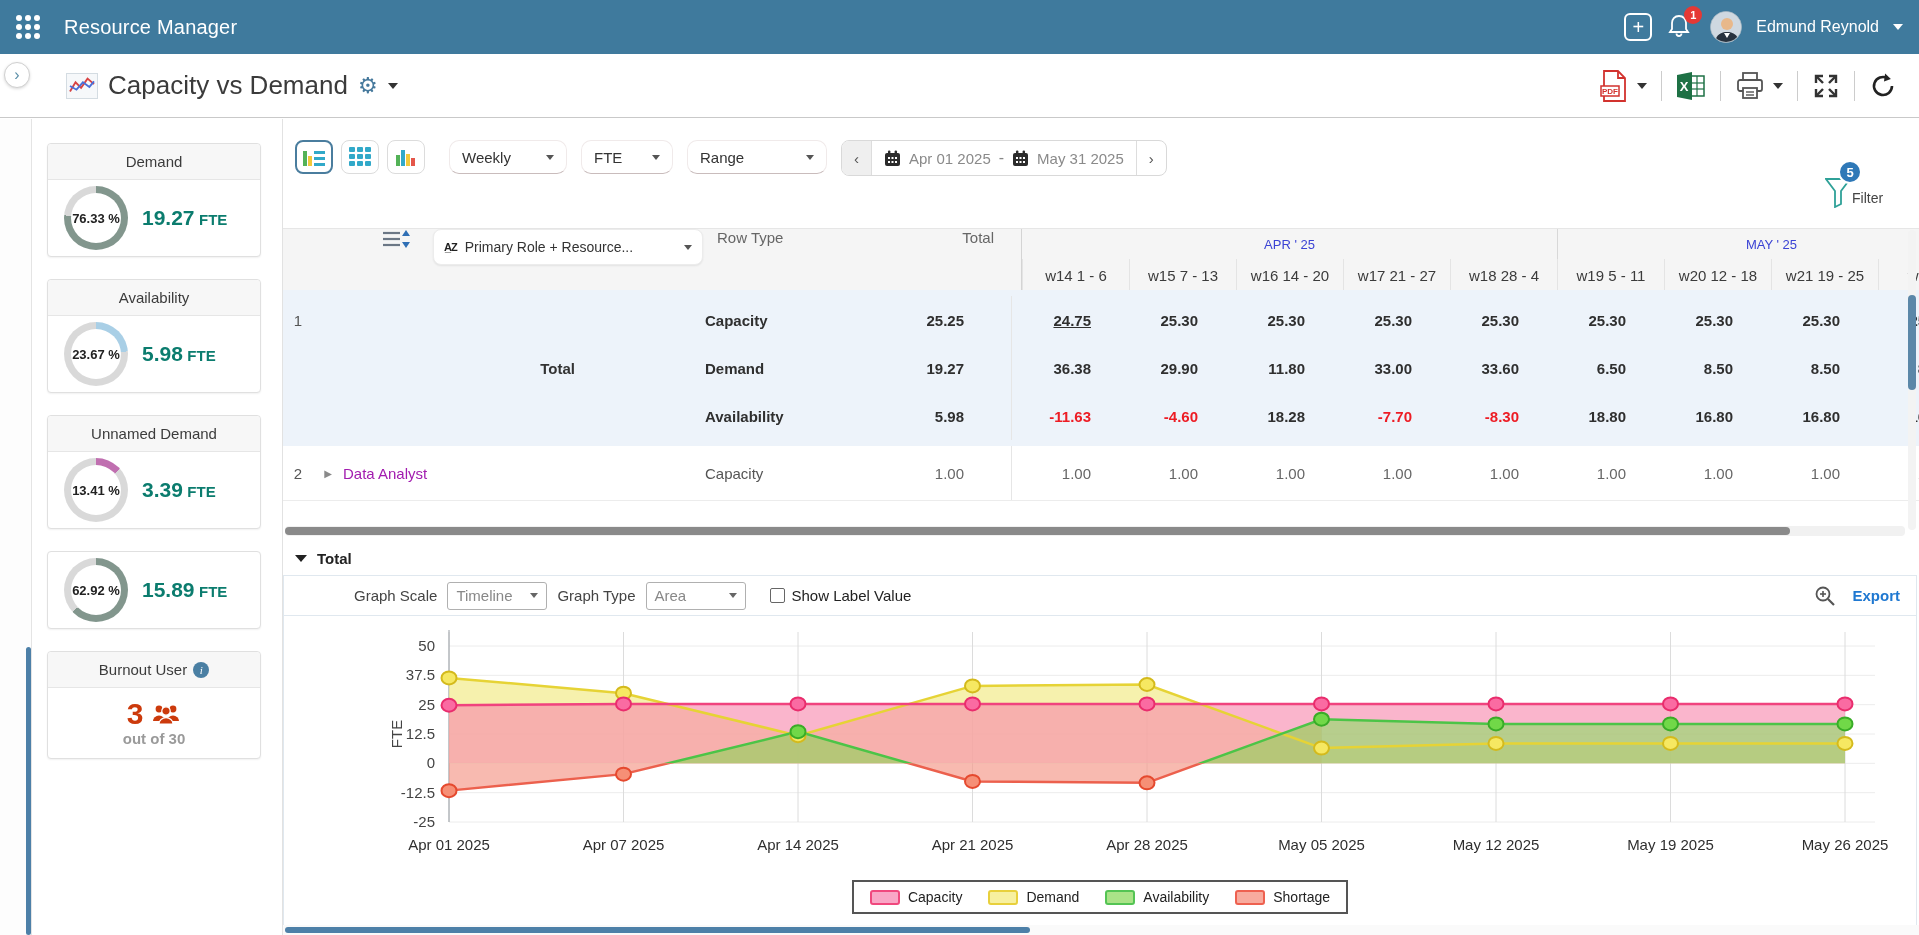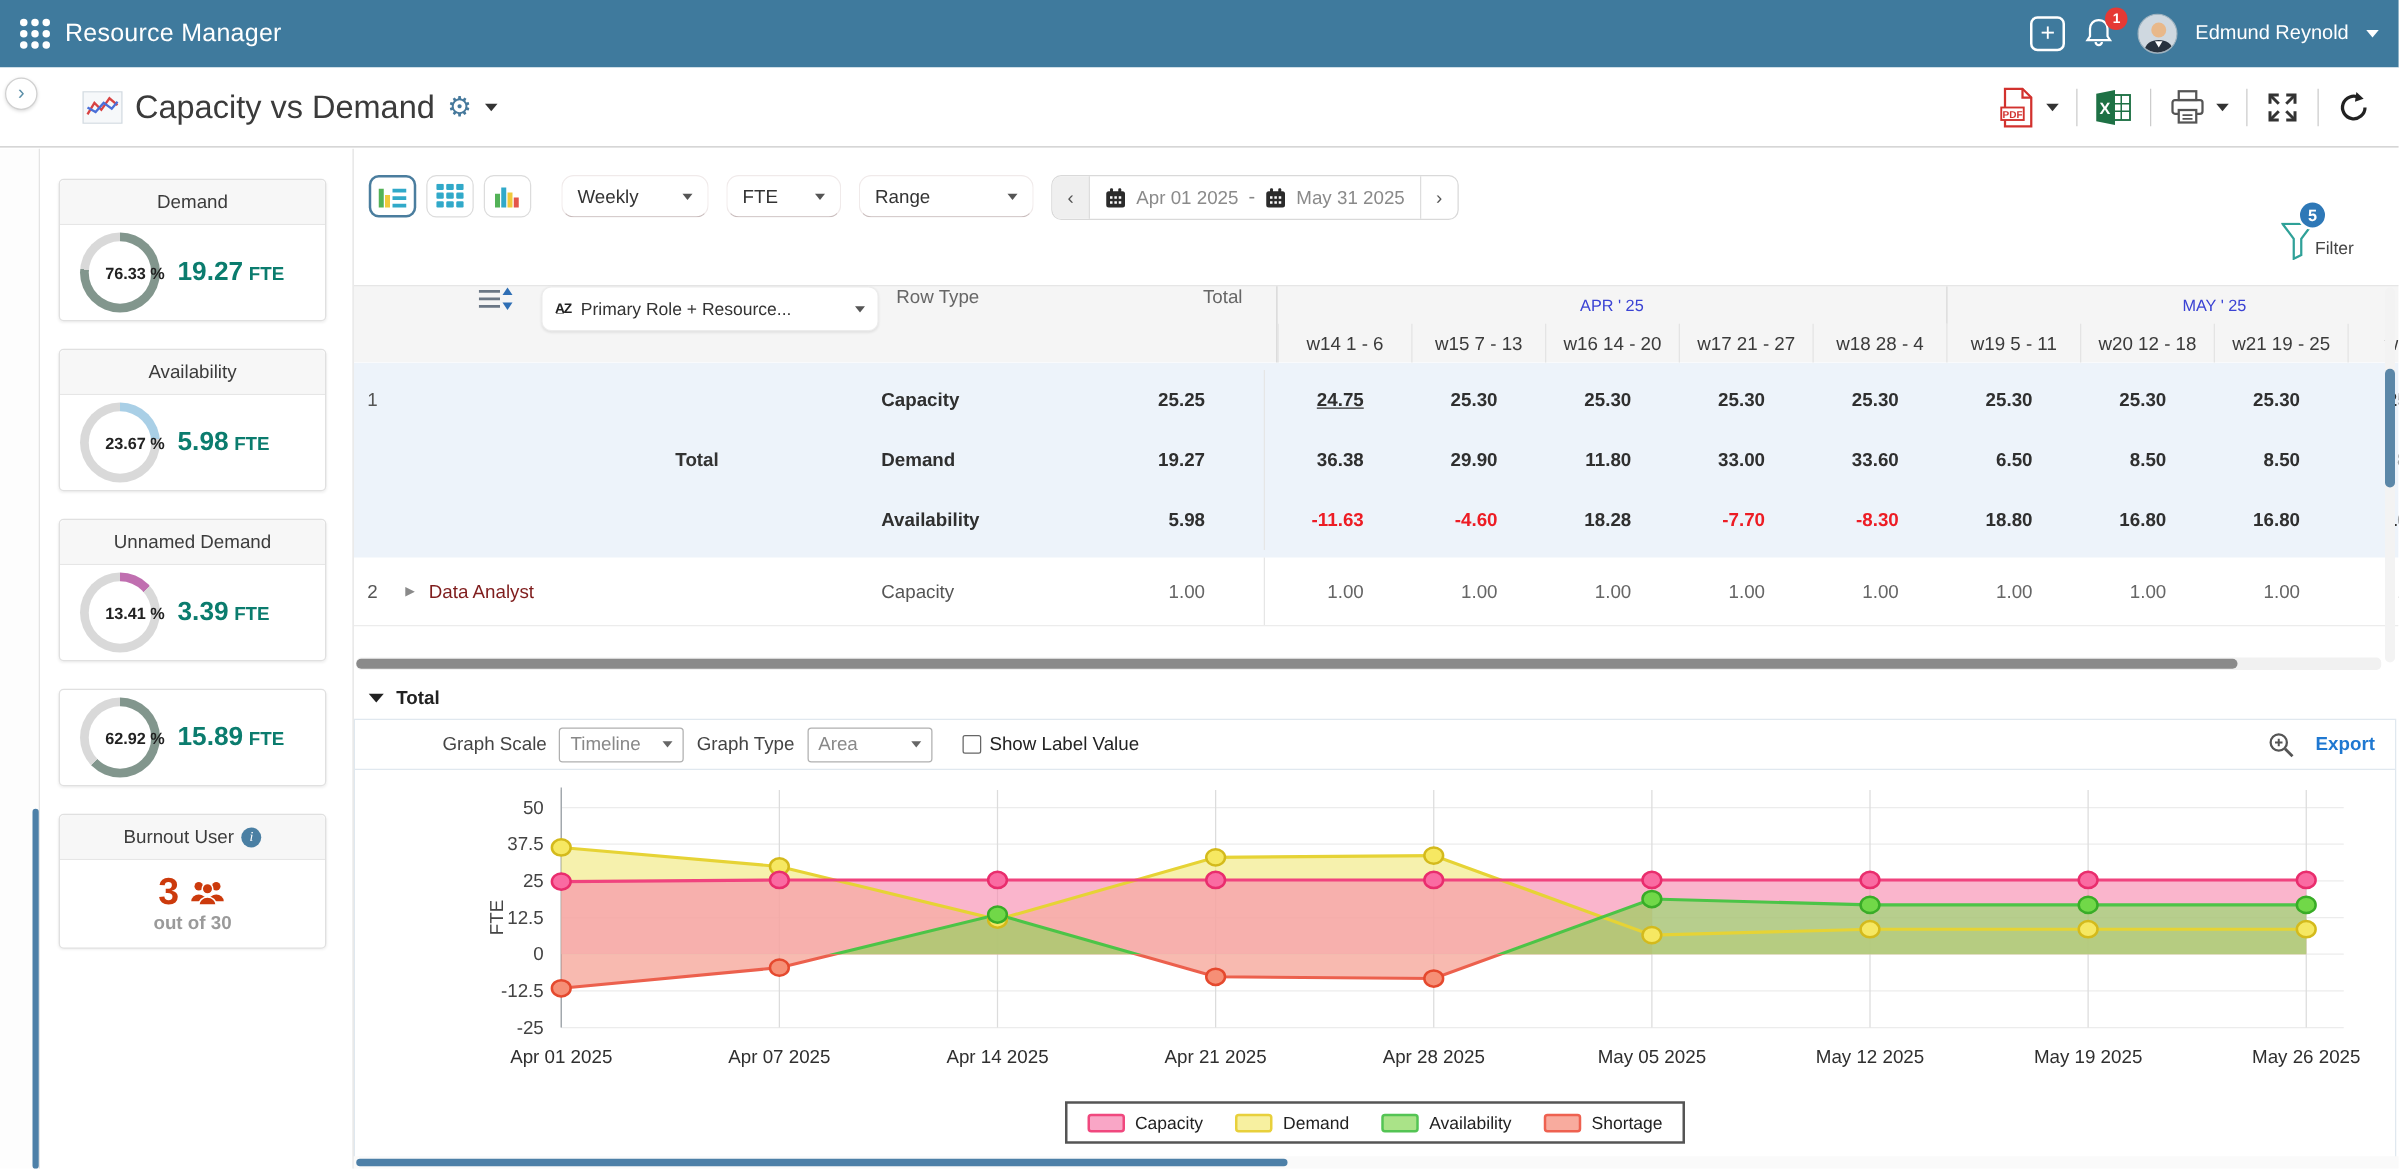--- a/index.html
+++ b/index.html
@@ -3,21 +3,21 @@
 <meta charset="utf-8">
 <style>
 * { margin:0; padding:0; box-sizing:border-box; }
 html,body { width:1919px; height:935px; overflow:hidden; background:#fff;
   font-family:"Liberation Sans", sans-serif; color:#333; }
 body{position:relative;}
 
 
 .navbar{position:absolute;top:0;left:0;width:1919px;height:54px;background:#3f7a9d;
   display:flex;align-items:center;justify-content:space-between;padding:0 16px;}
-.nav-left{display:flex;align-items:center;gap:12px;}
+.nav-left{display:flex;align-items:center;gap:24px;}
 .grid-icon{display:grid;grid-template-columns:repeat(3,6px);grid-gap:3px;cursor:pointer;}
 .grid-icon i{width:6px;height:6px;border-radius:50%;background:#fff;}
 .app-title{color:#fff;font-size:20px;font-weight:500;letter-spacing:.2px;}
 .nav-right{display:flex;align-items:center;gap:14px;}
 .add-btn{width:28px;height:28px;border:2px solid #fff;border-radius:6px;background:transparent;
   color:#fff;font-size:20px;line-height:24px;text-align:center;font-weight:400;cursor:pointer;}
 .bell-wrap{position:relative;width:30px;height:30px;}
 .badge{position:absolute;top:-6px;right:-6px;min-width:18px;height:18px;border-radius:50%;
   background:#e53935;color:#fff;font-size:11px;font-weight:bold;display:flex;align-items:center;justify-content:center;}
 .avatar{width:32px;height:32px;border-radius:50%;background:#cfd8e0;overflow:hidden;border:1px solid #9fb3c0;}
@@ -44,21 +44,21 @@
   background:#fff;border:1px solid #d0d0d0;box-shadow:0 1px 3px rgba(0,0,0,.15);
   color:#5b8fa8;font-size:16px;line-height:24px;text-align:center;cursor:pointer;z-index:5;}
 .cards-col{width:251px;flex:0 0 251px;border-right:1px solid #e2e2e2;padding:24px 0 0 15px;}
 .card{width:214px;border:1px solid #e0e0e0;border-radius:4px;background:#fff;margin-bottom:22px;
   box-shadow:0 1px 2px rgba(0,0,0,.06);}
 .card-head{height:36px;background:#f7f7f7;border-bottom:1px solid #e6e6e6;border-radius:4px 4px 0 0;
   display:flex;align-items:center;justify-content:center;font-size:15px;color:#3c3c3c;gap:6px;}
 .card-body{height:76px;display:flex;align-items:center;gap:14px;padding-left:16px;}
 .donut{position:relative;width:64px;height:64px;border-radius:50%;}
 .donut .hole{position:absolute;left:7px;top:7px;width:50px;height:50px;border-radius:50%;background:#fff;}
-.donut .pct{position:absolute;left:12px;top:0;width:64px;height:64px;display:flex;align-items:center;justify-content:center;
+.donut .pct{position:absolute;left:0;top:0;width:64px;height:64px;display:flex;align-items:center;justify-content:center;
   font-size:13px;font-weight:bold;color:#222;}
 .val .num{font-size:21px;font-weight:bold;color:#0b7c6e;}
 .val .unit{font-size:15px;font-weight:bold;color:#0b7c6e;}
 .burn-body{height:70px;display:flex;flex-direction:column;align-items:center;justify-content:center;}
 .burn-line{display:flex;align-items:center;gap:8px;}
 .burn-num{font-size:30px;font-weight:bold;color:#cc3a0c;line-height:28px;}
 .burn-cap{font-size:15px;font-weight:bold;color:#9a9a9a;margin-top:2px;}
 .info-ic{width:16px;height:16px;border-radius:50%;background:#4a7fa3;color:#fff;font-size:11px;
   font-style:italic;font-family:"Liberation Serif",serif;display:inline-flex;align-items:center;justify-content:center;}
 
@@ -100,21 +100,21 @@
 .month-cell{flex:0 0 auto;display:flex;align-items:center;justify-content:center;font-size:13px;color:#3b43d4;}
 .month-cell.sep{border-left:1px solid #d8d8d8;}
 #week-row{display:flex;height:32px;}
 .week-cell{flex:0 0 107px;display:flex;align-items:center;justify-content:center;font-size:15px;color:#3b3b3b;border-left:1px solid #e4e4e4;}
 .tbody{height:228px;background:#fff;overflow:hidden;}
 .trow{display:grid;grid-template-columns:30px 30px 362px 175px 112px 20px repeat(9,107px);align-items:center;}
 .trow.hl{background:#edf3fa;padding:6px 0;}
 .trow:not(.hl){border-bottom:1px solid #ececec;}
 .c-idx{grid-column:1;text-align:center;font-size:15px;color:#555;align-self:center;}
 .c-exp{grid-column:2;text-align:center;font-size:10px;color:#8a8a8a;align-self:center;cursor:pointer;}
-.c-name{grid-column:3;font-size:15px;color:#7f1d1d;align-self:center;}
+.c-name{grid-column:3;font-size:15px;color:#a21caf;align-self:center;}
 .c-name.right{text-align:right;padding-right:130px;font-weight:bold;color:#333;}
 .c-sep{grid-column:6;height:100%;border-right:1px solid #e6e6e6;}
 .c-type{font-size:15px;text-align:left;}
 .c-num{font-size:15px;text-align:right;padding-right:28px;}
 .trow.hl .c-type,.trow.hl .c-num{font-weight:bold;color:#2f2f2f;}
 .trow:not(.hl) .c-type{color:#555;}
 .trow:not(.hl) .c-num{color:#666;}
 .c-num.neg{color:#ed1c24 !important;}
 .hscroll{position:relative;height:10px;margin-top:8px;background:#f1f1f1;border-radius:4px;width:1620px;margin-left:2px;}
 .hscroll .thumb{position:absolute;left:0;top:1px;height:8px;width:1505px;background:#8a8a8a;border-radius:4px;cursor:pointer;}

